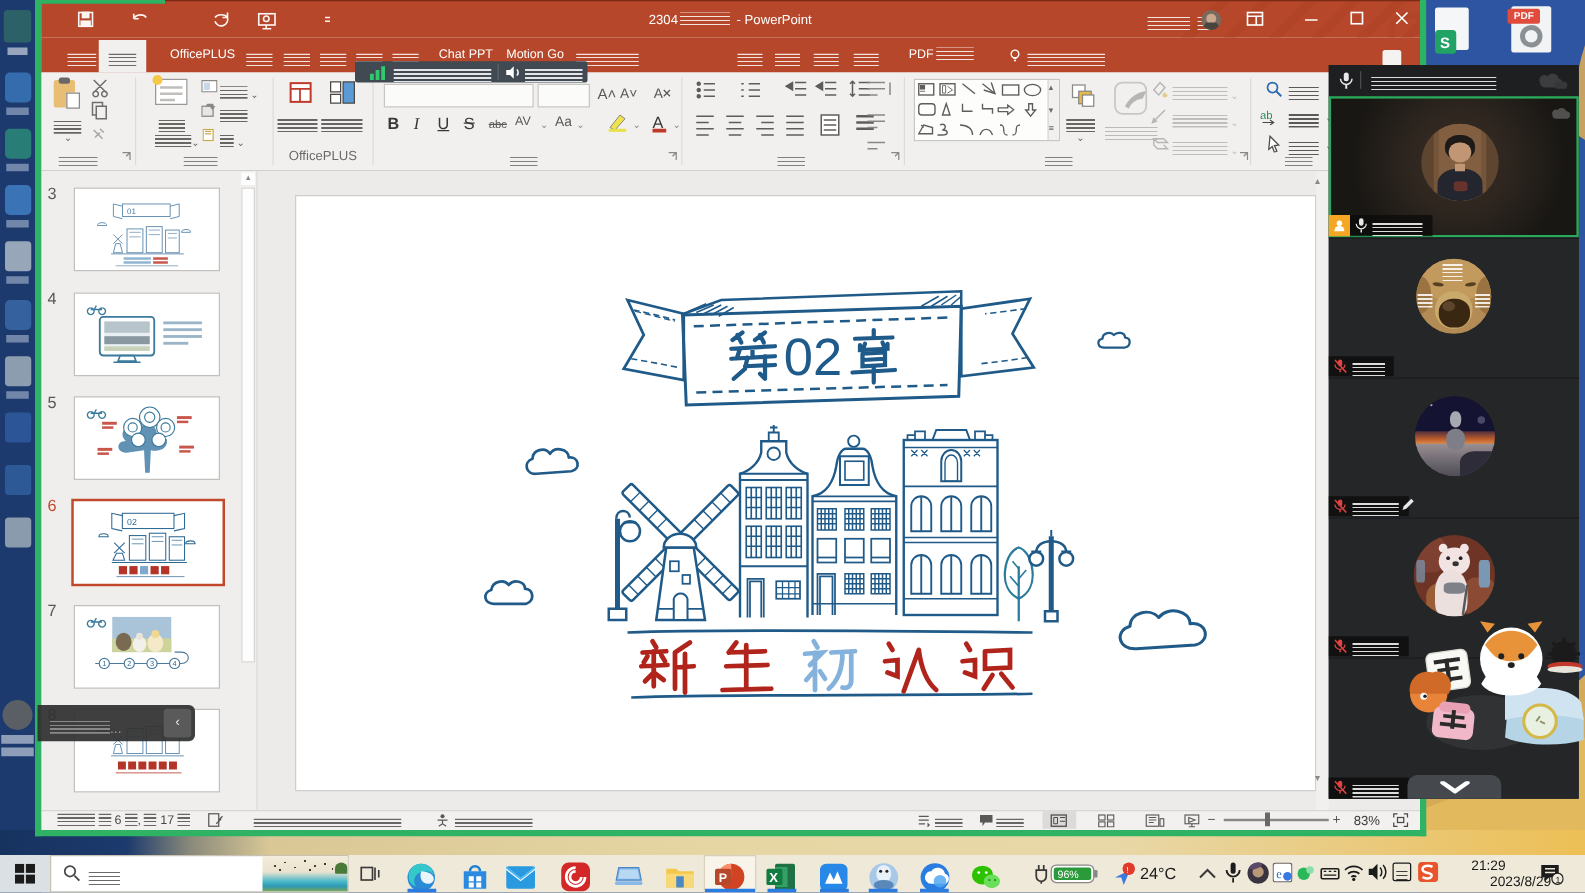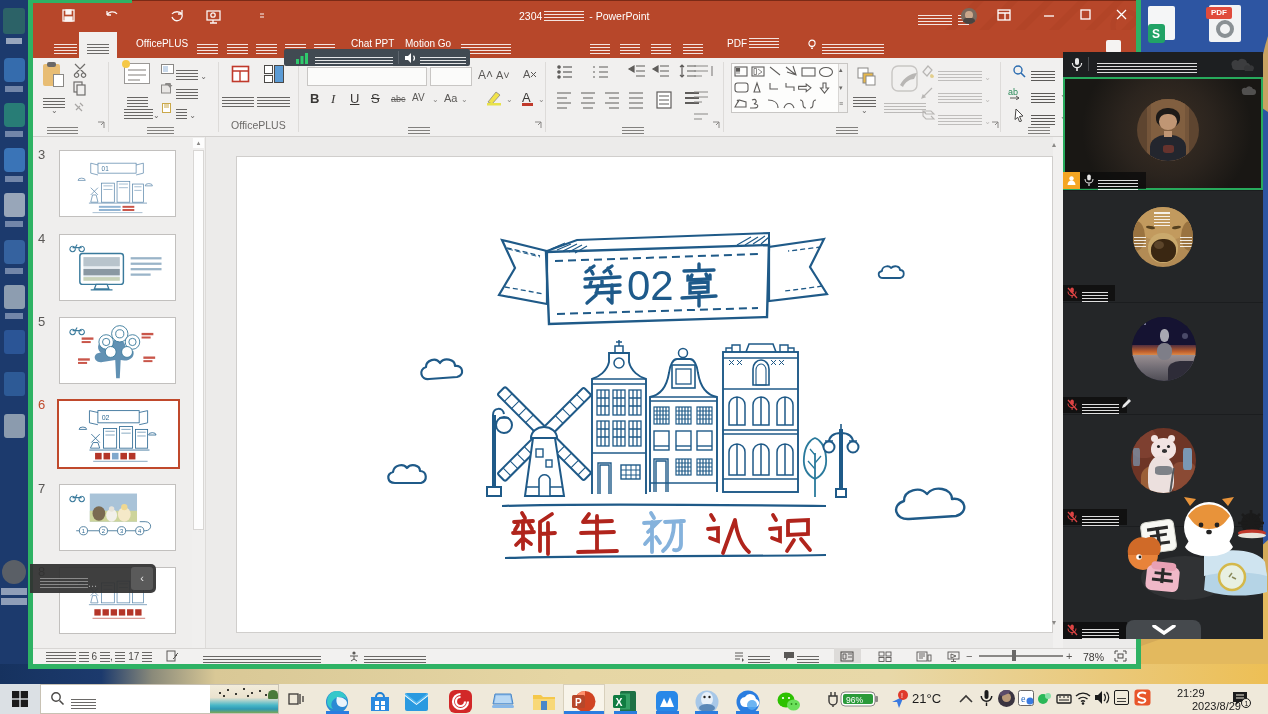--- a/index.html
+++ b/index.html
@@ -775,21 +775,21 @@
 <svg class="abs" style="left:947px;top:651px;" width="13" height="11" viewBox="0 0 13 11">
     <g fill="none" stroke="#5a5856" stroke-width="0.9">
       <rect x="1" y="1" width="11" height="7"></rect>
       <path d="M4,3 l5,2 -5,2 z M6.5,8 l0,2 M4,10.5 l5,0"></path>
     </g>
   </svg>
 <div class="abs" style="left:966px;top:650px;color:#5a5856;font-size:11px;">−</div>
 <div class="abs" style="left:979px;top:655px;width:84px;height:1.5px;background:#8a8886;"></div>
 <div class="abs" style="left:1012px;top:650px;width:4px;height:11px;background:#6a6867;"></div>
 <div class="abs" style="left:1066px;top:650px;color:#5a5856;font-size:11px;">+</div>
-<div class="abs" style="left:1083px;top:651px;color:#3a3836;font-size:10.5px;">78%</div>
+<div class="abs" style="left:1083px;top:651px;color:#3a3836;font-size:10.5px;">83%</div>
 <svg class="abs" style="left:1114px;top:650px;" width="13" height="12" viewBox="0 0 13 12">
     <g fill="none" stroke="#4a4846" stroke-width="1">
       <path d="M1,4 l0,-3 3,0 M9,1 l3,0 0,3 M12,8 l0,3 -3,0 M4,11 l-3,0 0,-3"></path>
       <rect x="4" y="4" width="5" height="4"></rect>
     </g>
   </svg>
 
 <div class="abs" style="left:28px;top:0;width:5px;height:669px;background:#2eb264;"></div>
 <div class="abs" style="left:33px;top:0;width:1103px;height:1px;background:#7a2a16;"></div>
 <div class="abs" style="left:28px;top:0;width:104px;height:3px;background:#2eb264;"></div>
@@ -1097,21 +1097,21 @@
   <rect x="13" y="2" width="34" height="14" rx="4" fill="#fff" stroke="#8a8886"></rect>
   <rect x="47" y="6" width="3" height="6" rx="1" fill="#8a8886"></rect>
   <rect x="15" y="4" width="30" height="10" rx="2" fill="#2a9a3a"></rect>
   <text x="18" y="12.5" font-size="8.5" fill="#fff" font-family="Liberation Sans">96%</text>
 </svg>
 <svg class="abs" style="left:886px;top:688px;" width="24" height="24" viewBox="0 0 24 24">
   <path d="M6,14 L18,8 L13,20 L11,14 Z" fill="#3a7ae0"></path>
   <circle cx="17" cy="7" r="5" fill="#e03a2a"></circle>
   <text x="15" y="10" font-size="7" fill="#fff" font-family="Liberation Sans">!</text>
 </svg>
-<div class="abs" style="left:912px;top:691px;color:#1b1b1b;font-size:13px;">21°C</div>
+<div class="abs" style="left:912px;top:691px;color:#1b1b1b;font-size:13px;">24°C</div>
 <svg class="abs" style="left:958px;top:694px;" width="16" height="10" viewBox="0 0 16 10">
     <path d="M2,8 L8,2 L14,8" stroke="#3a3836" stroke-width="1.6" fill="none"></path>
   </svg>
 <svg class="abs" style="left:980px;top:689px;" width="13" height="18" viewBox="0 0 13 18">
     <g fill="#1b1b1b">
       <rect x="4.5" y="1" width="4" height="9" rx="2"></rect>
       <path d="M2,7 a4.5,4.5 0 0 0 9,0 l1.5,0 a6,6 0 0 1 -12,0 z"></path>
       <rect x="5.8" y="13.5" width="1.4" height="3.5"></rect>
     </g>
   </svg>

